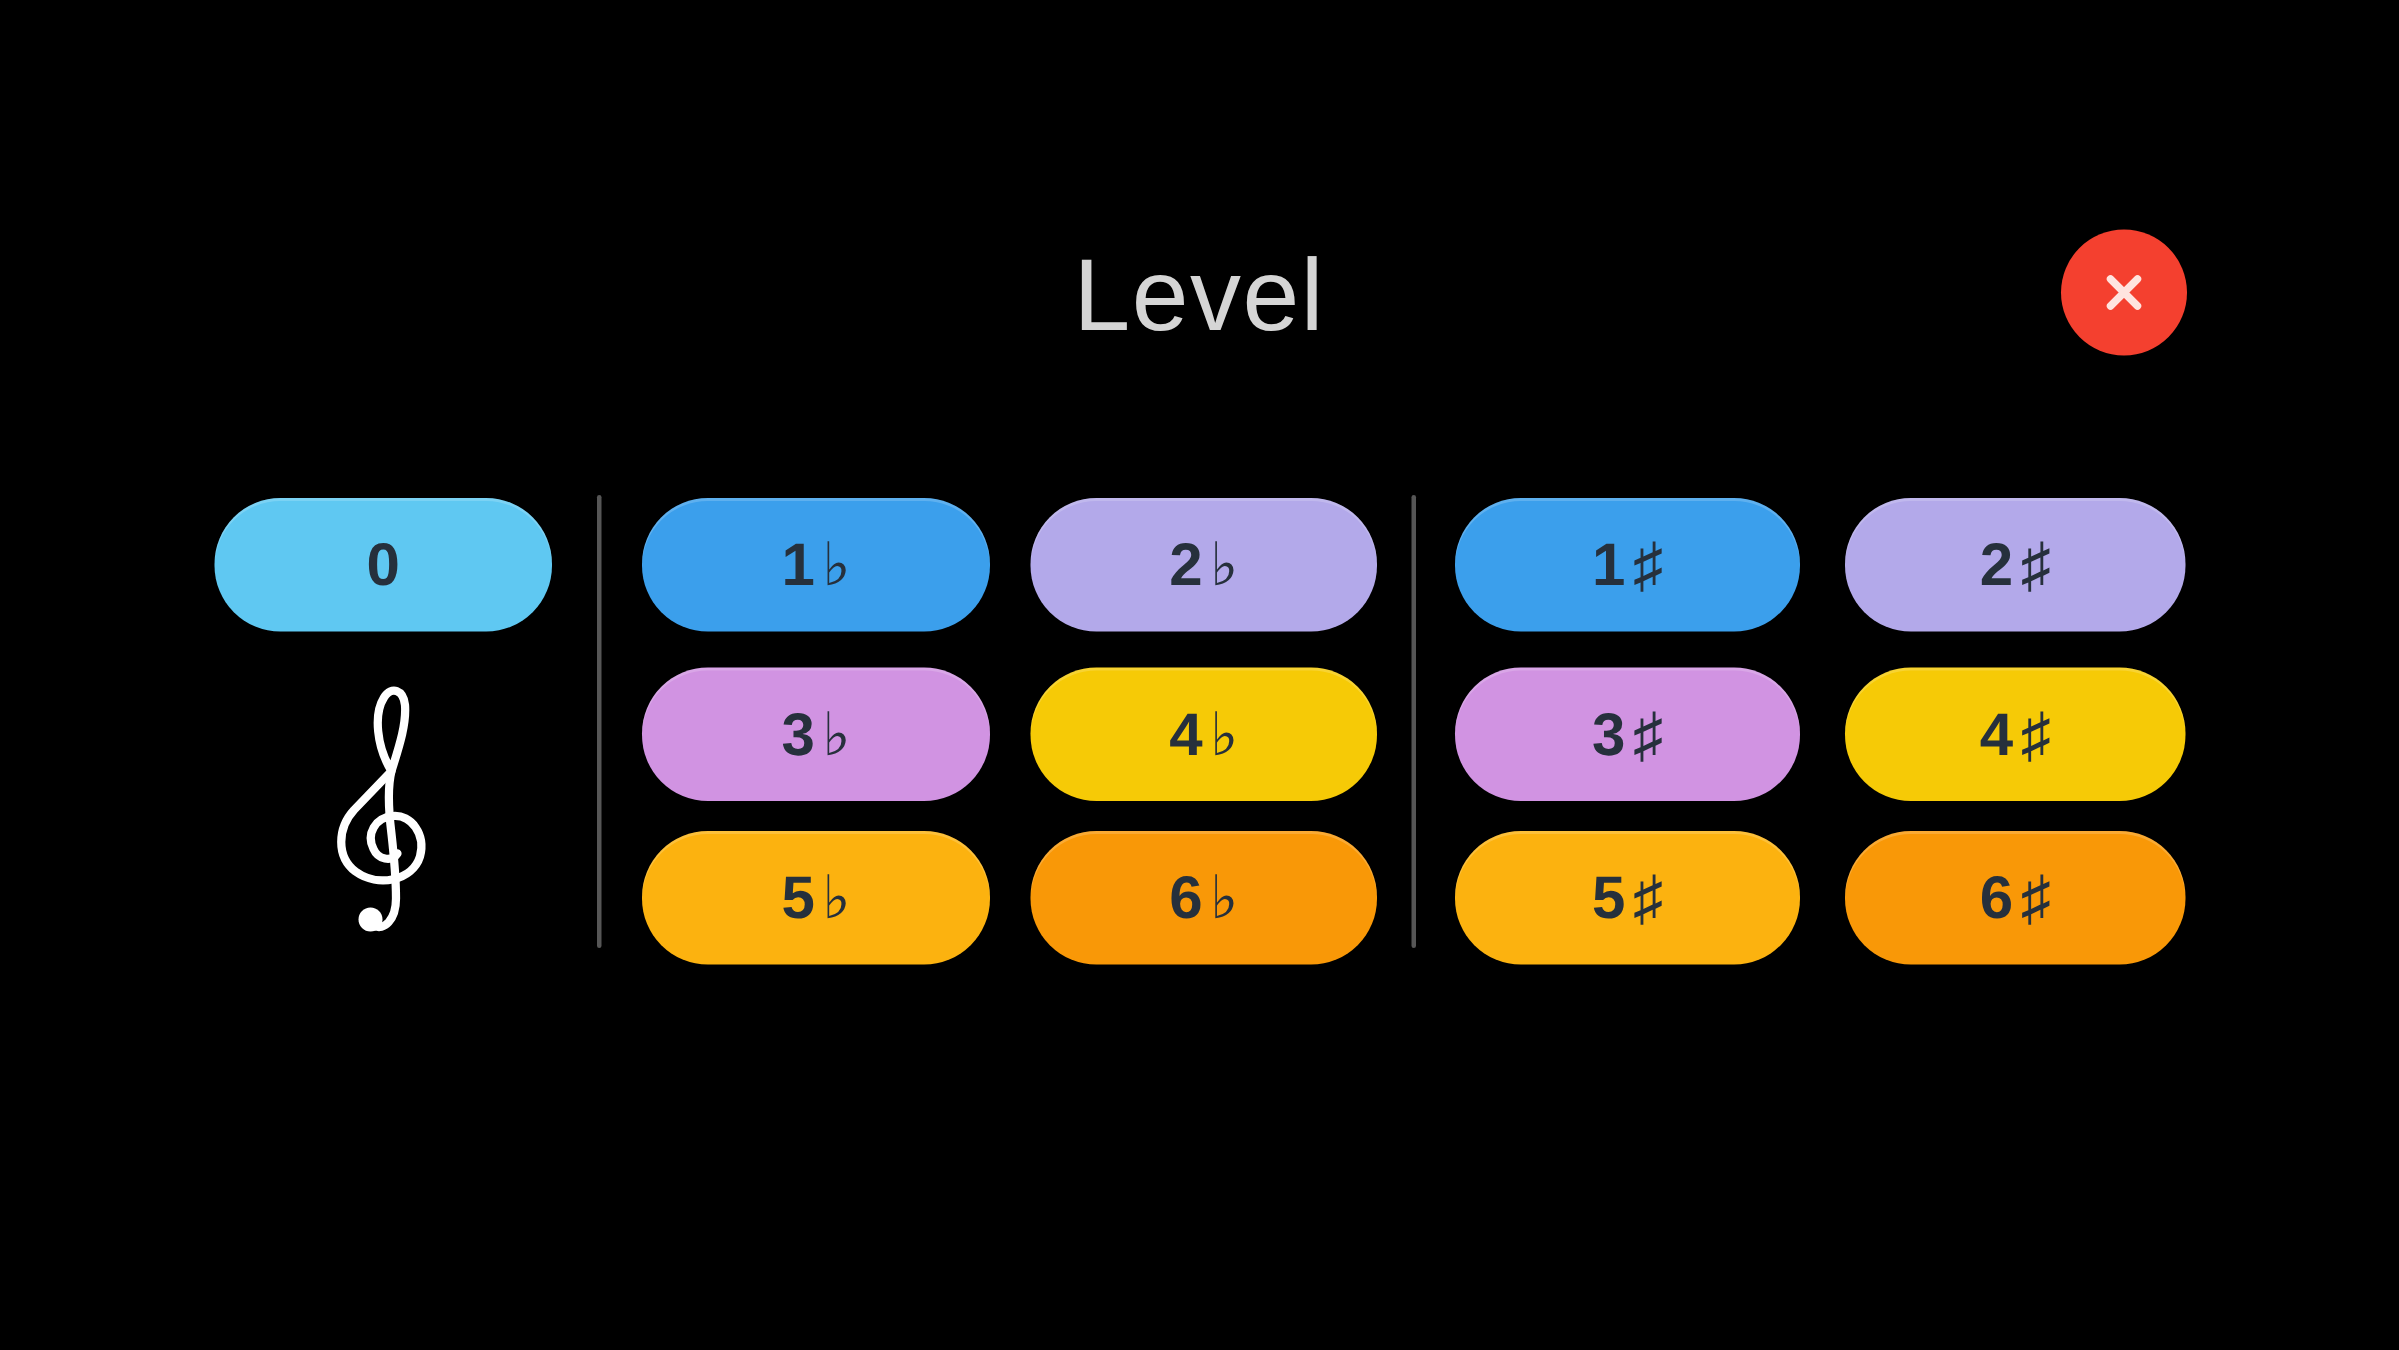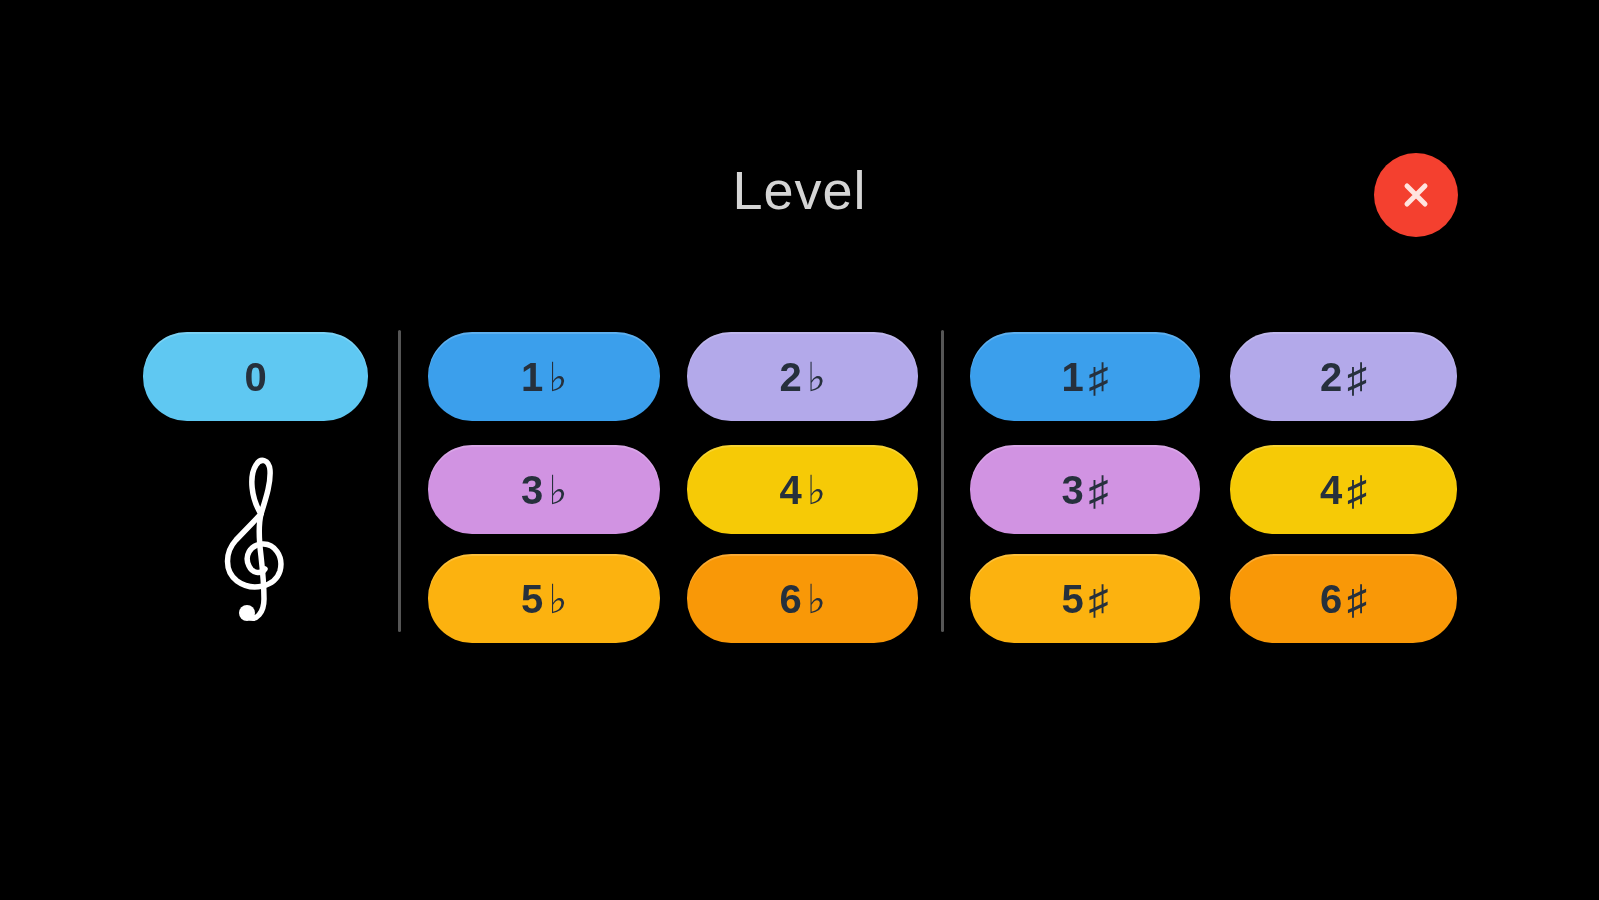--- a/index.html
+++ b/index.html
@@ -14,21 +14,21 @@
     background: #000000;
     overflow: hidden;
     font-family: "Liberation Sans", "DejaVu Sans", sans-serif;
   }
   .title {
     position: absolute;
     top: 163px;
     left: 0;
     width: 100%;
     text-align: center;
-    font-size: 54px;
+    font-size: 68px;
     font-weight: 400;
     letter-spacing: 1px;
     color: #d5d5d5;
     line-height: 1;
     user-select: none;
   }
   .close-btn {
     position: absolute;
     left: 1374px;
     top: 153px;

